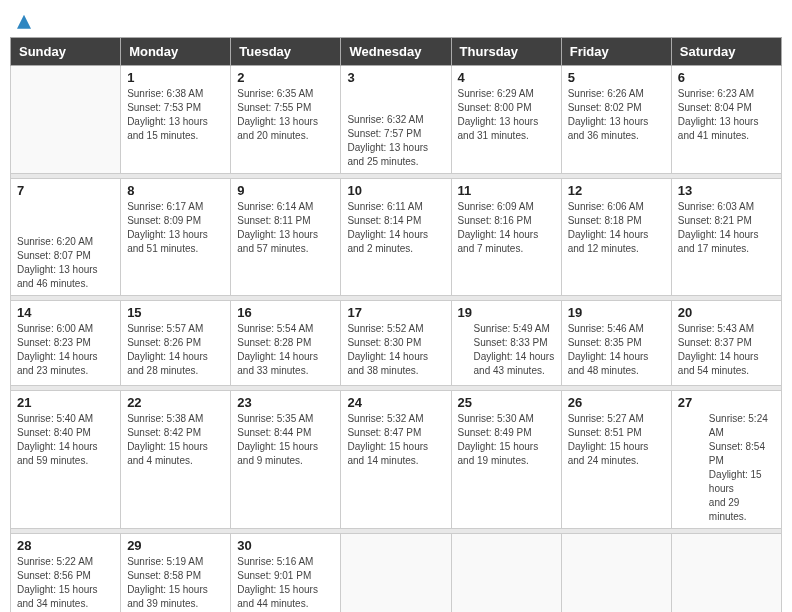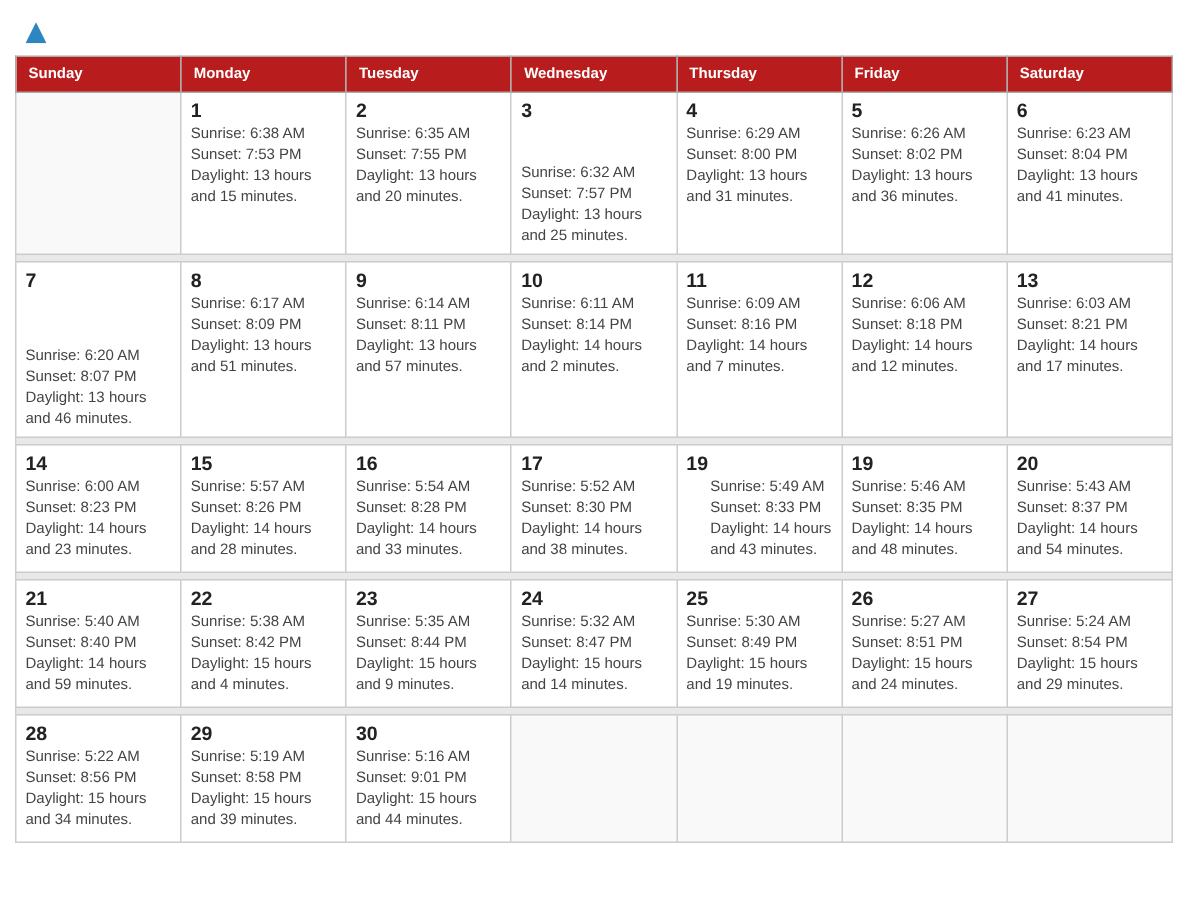--- a/index.html
+++ b/index.html
@@ -52,25 +52,25 @@
     .location-title {
       font-size: 16px;
       color: #333;
     }
     .calendar {
       width: 100%;
       border-collapse: collapse;
       table-layout: fixed;
     }
     .calendar th {
-      background-color: #b91c1c;
+      background-color: #404040;
       color: #fff;
       text-align: left;
       padding: 6px 8px;
-      font-size: 10px;
+      font-size: 13px;
       border: 1px solid #aaa;
     }
     .calendar td {
       vertical-align: top;
       padding: 4px 6px;
       border: 1px solid #ccc;
       font-size: 10.5px;
       color: #333;
       height: 85px;
       background: #fff;
@@ -317,21 +317,21 @@
         </td>
         <td>
           <span class="day-number">26</span>
           <div class="day-info" style="white-space: pre-line;">Sunrise: 5:27 AM
 Sunset: 8:51 PM
 Daylight: 15 hours
 and 24 minutes.</div>
         </td>
         <td>
           <span class="day-number">27</span>
-          <div class="day-info" style="white-space: pre-line;">Sunrise: 5:24 AM
+          <div class="day-info" style="white-space: pre-line; margin-left: 31px;">Sunrise: 5:24 AM
 Sunset: 8:54 PM
 Daylight: 15 hours
 and 29 minutes.</div>
         </td>
       </tr>
       <tr>
         <td colspan="7" style="height: 5px; background: rgb(232, 232, 232); padding: 0px; border: 1px solid rgb(204, 204, 204);"></td>
       </tr>
       <tr>
         <td>

